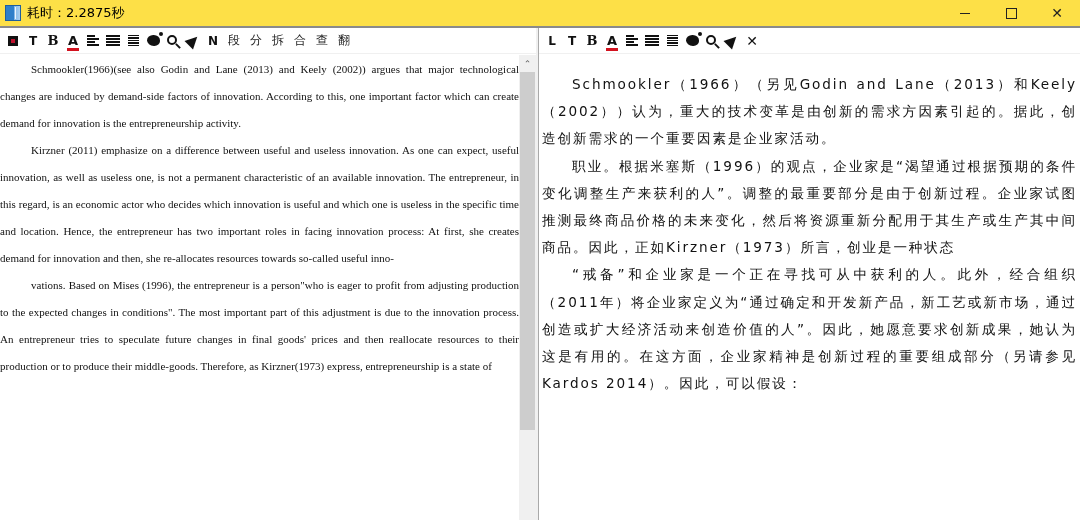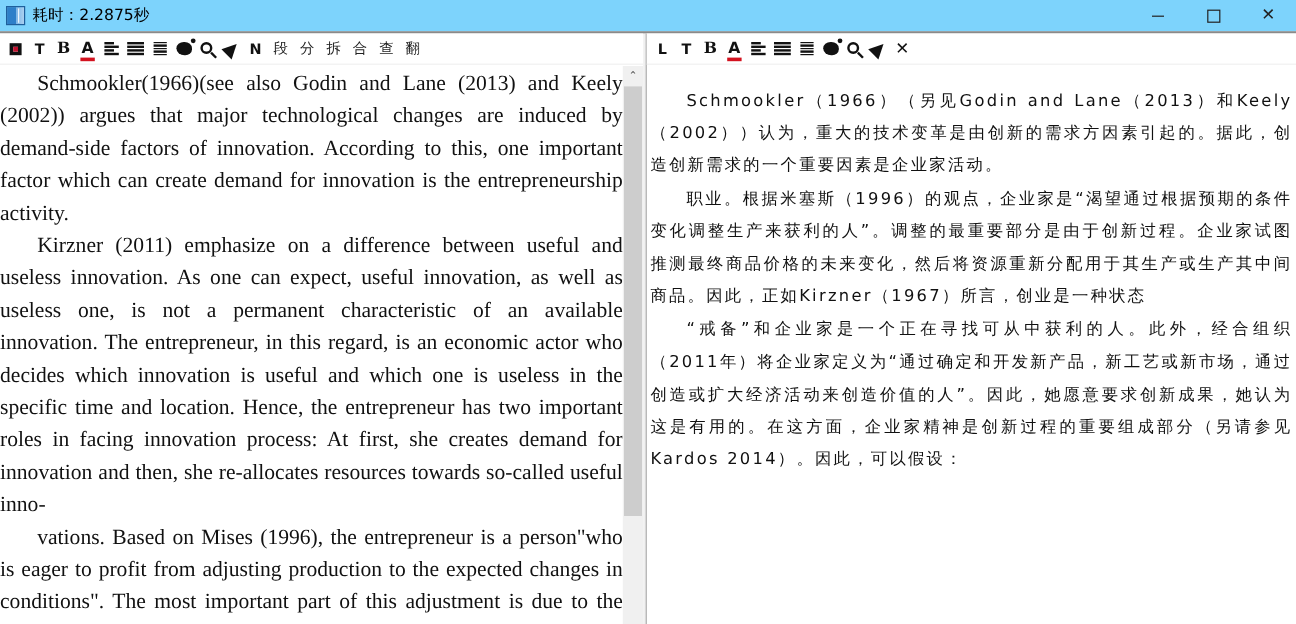--- a/index.html
+++ b/index.html
@@ -1,19 +1,19 @@
 <!DOCTYPE html>
 <html><head>
 <meta charset="utf-8">
 <style>
   * { box-sizing: border-box; margin: 0; padding: 0; }
   html, body { width: 1080px; height: 520px; overflow: hidden; background: #ffffff; }
   body { font-family: "Liberation Serif", serif; color: #111; position: relative; }
 
-  .titlebar { position: absolute; left: 0; top: 0; width: 1080px; height: 26px; background: #7dd3fc; display: flex; align-items: center; }
+  .titlebar { position: absolute; left: 0; top: 0; width: 1080px; height: 26px; background: #fde047; display: flex; align-items: center; }
   .app-icon { width: 16px; height: 16px; margin-left: 5px; margin-right: 6px; background: linear-gradient(90deg, #2e7fc9 0%, #2e7fc9 55%, #7fb6e6 55%, #aad0f0 100%); border: 1px solid #1f5f9c; position: relative; }
   .app-icon::after { content: ""; position: absolute; left: 9px; top: 1px; width: 1px; height: 12px; background: #eaf4fd; }
   .title-text { font-family: "DejaVu Sans", sans-serif; font-size: 13px; color: #000; }
   .win-controls { position: absolute; right: 0; top: 0; height: 26px; display: flex; }
   .win-btn { width: 46px; height: 26px; display: flex; align-items: center; justify-content: center; font-family: "DejaVu Sans", sans-serif; font-size: 14px; color: #222; }
   .win-btn.min::before { content: ""; width: 10px; height: 1px; background: #222; display: block; }
   .win-btn.max::before { content: ""; width: 9px; height: 9px; border: 1px solid #222; display: block; }
   .title-sep { position: absolute; left: 0; top: 26px; width: 1080px; height: 2px; background: #8a8a8a; }
 
   .panel { position: absolute; top: 28px; height: 492px; background: #fff; }
@@ -32,21 +32,21 @@
   .ico-lines { display: flex; flex-direction: column; gap: 1.5px; }
   .ico-lines span { display: block; height: 1.5px; background: #111; }
   .ico-blob { width: 13px; height: 11px; background: #111; border-radius: 50% 50% 45% 55%; position: relative; }
   .ico-blob::after { content: ""; position: absolute; right: -3px; top: -3px; width: 4px; height: 4px; border-radius: 50%; background: #111; }
   .ico-search { width: 10px; height: 10px; border: 2px solid #111; border-radius: 50%; position: relative; margin-top: -2px; margin-left: -2px; }
   .ico-search::after { content: ""; position: absolute; width: 2px; height: 6px; background: #111; left: 8px; top: 6px; transform: rotate(-45deg); }
   .ico-send { width: 0; height: 0; border-left: 6px solid transparent; border-right: 6px solid transparent; border-bottom: 12px solid #111; transform: rotate(45deg); }
 
   .content { position: absolute; top: 27px; left: 0; right: 0; bottom: 0; overflow: hidden; }
   .panel.left .content { right: 17px; }
-  .text-en { font-family: "Liberation Serif", serif; font-size: 18px; line-height: 27px; text-align: justify; padding: 1px 0 0 0; color: #111; }
+  .text-en { font-family: "Liberation Serif", serif; font-size: 11px; line-height: 27px; text-align: justify; padding: 1px 0 0 0; color: #111; }
   .text-en p { text-indent: 31px; }
   .text-zh { font-family: "DejaVu Sans", sans-serif; font-size: 13.6px; line-height: 27.2px; text-align: justify; padding: 16px 3px 0 3px; color: #111; letter-spacing: 1.9px; }
   .text-zh p { text-indent: 30px; }
 
   .scrollbar { position: absolute; right: 0; top: 27px; width: 17px; bottom: 0; background: #f0f0f0; }
   .sb-arrow { height: 17px; display: flex; align-items: center; justify-content: center; font-family: "DejaVu Sans", sans-serif; font-size: 9px; color: #606060; }
   .sb-thumb { position: absolute; left: 1px; right: 1px; top: 17px; height: 358px; background: #cdcdcd; }
 </style>
 </head>
 <body>
@@ -168,16 +168,16 @@
       </div>
     <div class="tb-btn">
         <span class="ico-send"></span>
       </div>
     <div class="tb-btn">
         <span style="font-weight:normal;font-size:14px">✕</span>
       </div>
   </div>
   <div class="content text-zh">
     <p>Schmookler（1966）（另见Godin and Lane（2013）和Keely（2002））认为，重大的技术变革是由创新的需求方因素引起的。据此，创造创新需求的一个重要因素是企业家活动。</p>
-    <p>职业。根据米塞斯（1996）的观点，企业家是“渴望通过根据预期的条件变化调整生产来获利的人”。调整的最重要部分是由于创新过程。企业家试图推测最终商品价格的未来变化，然后将资源重新分配用于其生产或生产其中间商品。因此，正如Kirzner（1967）所言，创业是一种状态</p>
+    <p>职业。根据米塞斯（1996）的观点，企业家是“渴望通过根据预期的条件变化调整生产来获利的人”。调整的最重要部分是由于创新过程。企业家试图推测最终商品价格的未来变化，然后将资源重新分配用于其生产或生产其中间商品。因此，正如Kirzner（1973）所言，创业是一种状态</p>
     <p>“戒备”和企业家是一个正在寻找可从中获利的人。此外，经合组织（2011年）将企业家定义为“通过确定和开发新产品，新工艺或新市场，通过创造或扩大经济活动来创造价值的人”。因此，她愿意要求创新成果，她认为这是有用的。在这方面，企业家精神是创新过程的重要组成部分（另请参见Kardos 2014）。因此，可以假设：</p>
   </div>
 </div>
 
 </body></html>

